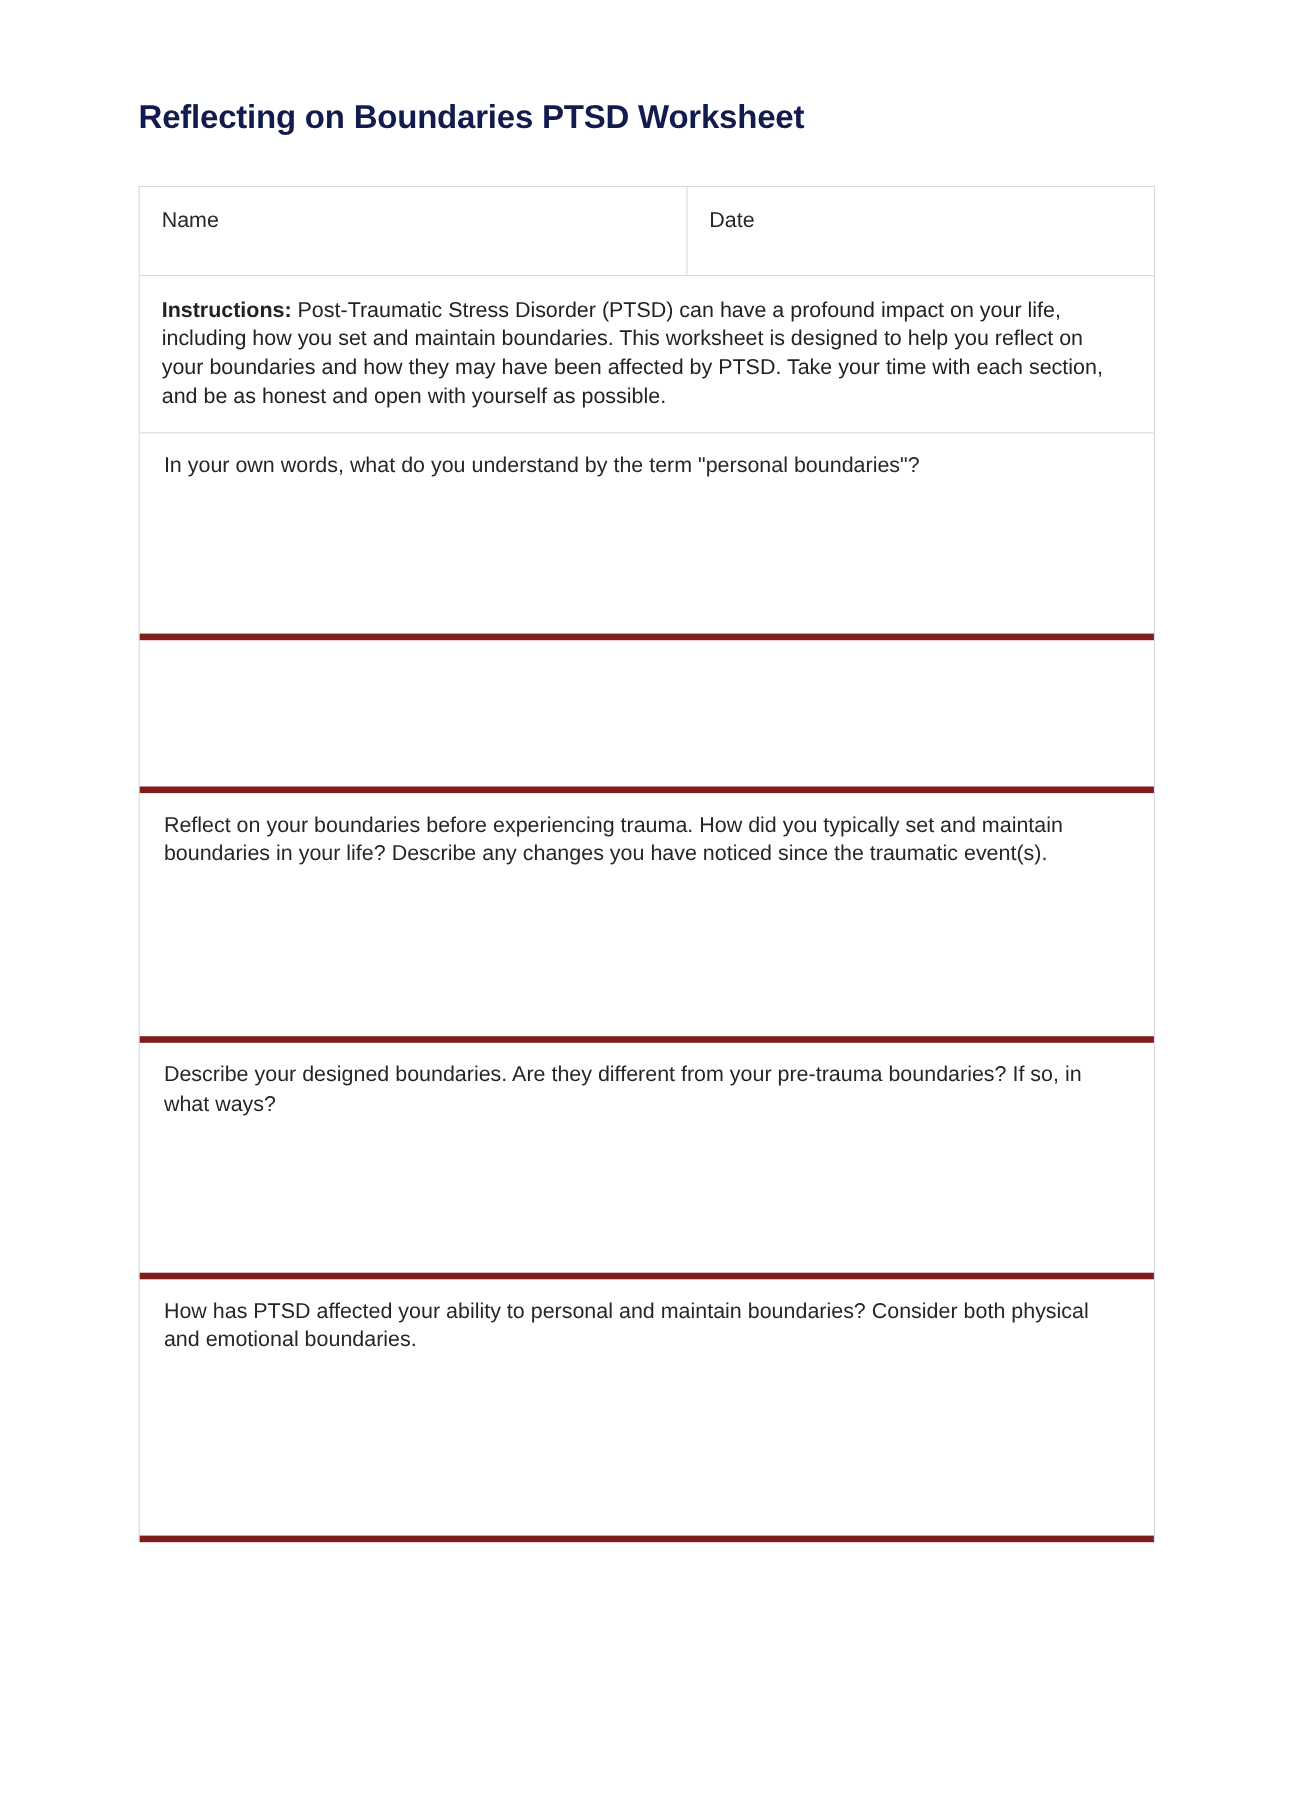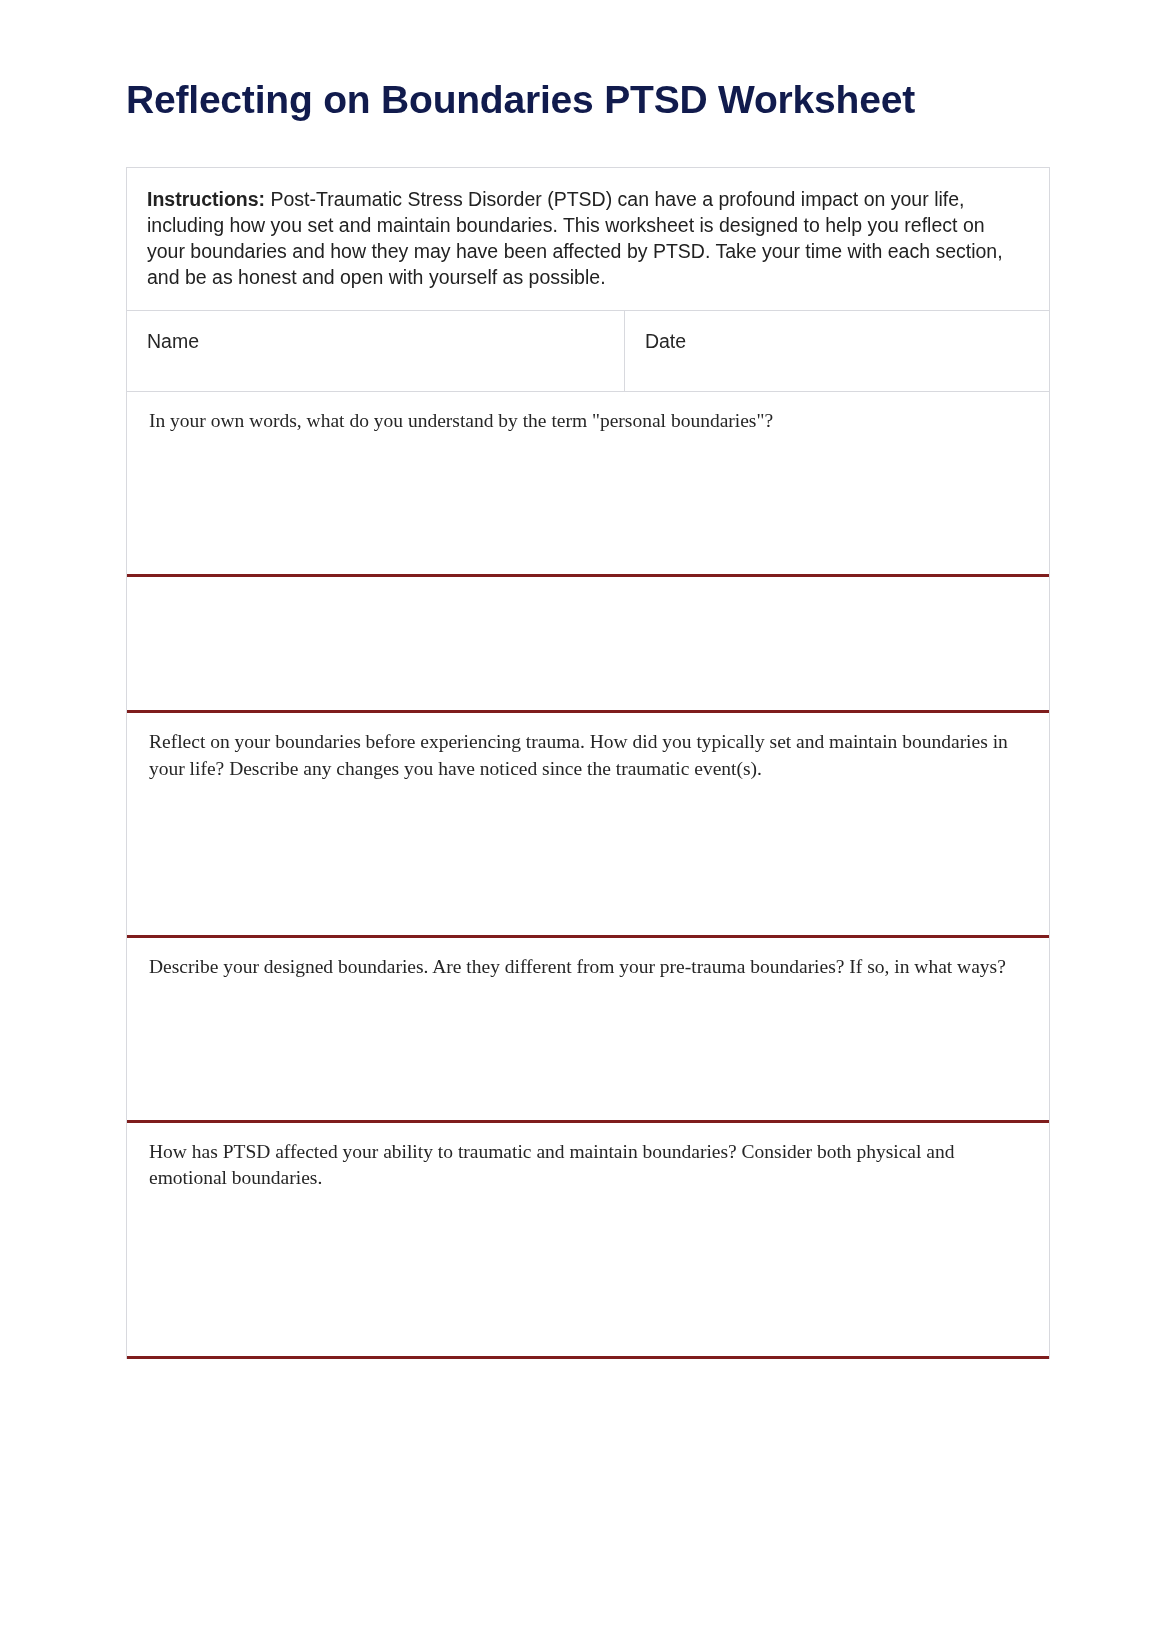--- a/index.html
+++ b/index.html
@@ -15,25 +15,25 @@
     overflow: hidden;
   }
   .page {
     width: 1176px;
     height: 1630px;
     box-sizing: border-box;
     padding: 78px 126px 0 126px;
     background: #ffffff;
   }
   .doc-title {
-    font-size: 39px;
+    font-size: 30px;
     font-weight: bold;
     color: #111b4d;
     letter-spacing: -0.2px;
-    margin: 0 0 44px 0;
+    margin: 12px 0 44px 0;
     line-height: 1.15;
   }
   .sheet {
     border: 1px solid #d8d9de;
     border-bottom: none;
     box-sizing: border-box;
   }
   .row {
     display: flex;
     border-bottom: 1px solid #d8d9de;
@@ -59,22 +59,21 @@
     width: 100%;
     padding: 18px 22px 20px 20px;
     font-size: 19.5px;
     line-height: 1.34;
   }
   .instructions b {
     font-weight: bold;
   }
   .q-row {
     display: block;
-    border-bottom: 3px solid #7f1d1d;
-    font-family: Liberation Serif, serif;
+    border-bottom: 6px solid #7f1d1d;
   }
   .q-text {
     padding: 16px 24px 0 22px;
     font-size: 19.5px;
     line-height: 1.34;
     color: #262626;
   }
   .q-answer {
     width: 100%;
   }
@@ -82,31 +81,31 @@
 </head>
 <body>
 
 <div class="page">
 
   <h1 class="doc-title">Reflecting on Boundaries PTSD Worksheet</h1>
 
   <div class="sheet">
 
     <div class="row">
-      <div class="instructions">
-        <b>Instructions:</b><span> Post-Traumatic Stress Disorder (PTSD) can have a profound impact on your life, including how you set and maintain boundaries. This worksheet is designed to help you reflect on your boundaries and how they may have been affected by PTSD. Take your time with each section, and be as honest and open with yourself as possible.</span>
-      </div>
-    </div>
-
-    <div class="row">
       <div class="cell cell-name">
         <span>Name</span>
       </div>
       <div class="cell cell-date">
         <span>Date</span>
+      </div>
+    </div>
+
+    <div class="row">
+      <div class="instructions">
+        <b>Instructions:</b><span> Post-Traumatic Stress Disorder (PTSD) can have a profound impact on your life, including how you set and maintain boundaries. This worksheet is designed to help you reflect on your boundaries and how they may have been affected by PTSD. Take your time with each section, and be as honest and open with yourself as possible.</span>
       </div>
     </div>
 
     <div class="q-row">
       <div class="q-text">In your own words, what do you understand by the term "personal boundaries"?</div>
       <div class="q-answer" style="height:140px"></div>
     </div>
 
     <div class="q-row">
       <div class="q-answer" style="height:133px"></div>
@@ -116,18 +115,18 @@
       <div class="q-text">Reflect on your boundaries before experiencing trauma. How did you typically set and maintain boundaries in your life? Describe any changes you have noticed since the traumatic event(s).</div>
       <div class="q-answer" style="height:153px"></div>
     </div>
 
     <div class="q-row">
       <div class="q-text">Describe your designed boundaries. Are they different from your pre-trauma boundaries? If so, in what ways?</div>
       <div class="q-answer" style="height:140px"></div>
     </div>
 
     <div class="q-row">
-      <div class="q-text">How has PTSD affected your ability to traumatic and maintain boundaries? Consider both physical and emotional boundaries.</div>
+      <div class="q-text">How has PTSD affected your ability to personal and maintain boundaries? Consider both physical and emotional boundaries.</div>
       <div class="q-answer" style="height:165px"></div>
     </div>
 
   </div>
 </div>
 
 </body></html>

